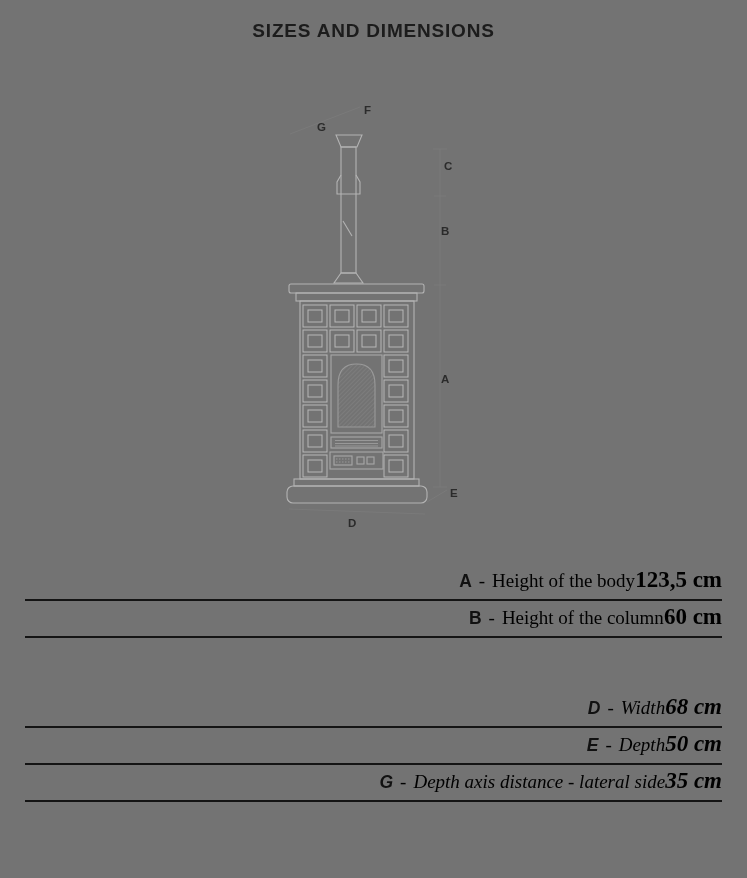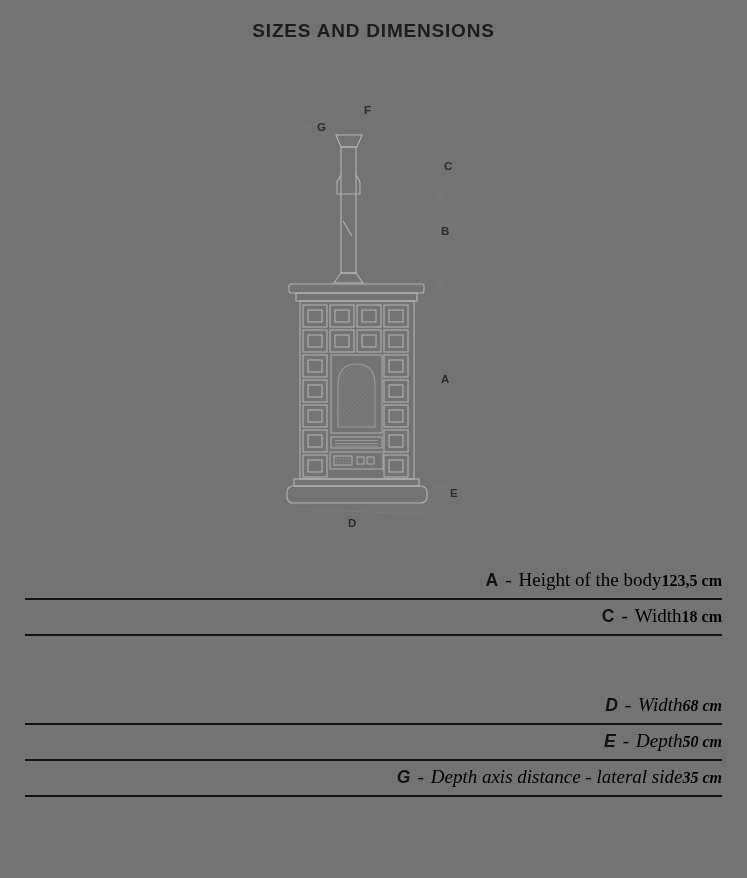--- a/index.html
+++ b/index.html
@@ -52,21 +52,21 @@
     font-size:17.5px;
     color:#111;
   }
   .rdash{
     margin:0 7px;
     font-family:"Liberation Serif", serif;
   }
   .rvalue{
     font-family:"Liberation Serif", serif;
     font-weight:700;
-    font-size:16px;
+    font-size:23px;
     color:#000;
     white-space:nowrap;
   }
 </style>
 </head>
 <body>
 
 <div class="page">
 
   <div class="title">SIZES AND DIMENSIONS</div>
@@ -180,22 +180,22 @@
   </svg>
 
   <div class="tables-wrap">
 
     <div class="dim-table upper">
       <div class="trow">
         <span class="rleft"><b class="rkey">A</b><span class="rdash">-</span><span class="rdesc">Height of the body</span></span>
         <span class="rvalue">123,5 cm</span>
       </div>
       <div class="trow">
-        <span class="rleft"><b class="rkey">C</b><span class="rdash">-</span><span class="rdesc">Width</span></span>
-        <span class="rvalue">18 cm</span>
+        <span class="rleft"><b class="rkey">B</b><span class="rdash">-</span><span class="rdesc">Height of the column</span></span>
+        <span class="rvalue">60 cm</span>
       </div>
     </div>
 
     <div class="dim-table lower">
       <div class="trow">
         <span class="rleft"><b class="rkey">D</b><span class="rdash">-</span><span class="rdesc">Width</span></span>
         <span class="rvalue">68 cm</span>
       </div>
       <div class="trow">
         <span class="rleft"><b class="rkey">E</b><span class="rdash">-</span><span class="rdesc">Depth</span></span>

